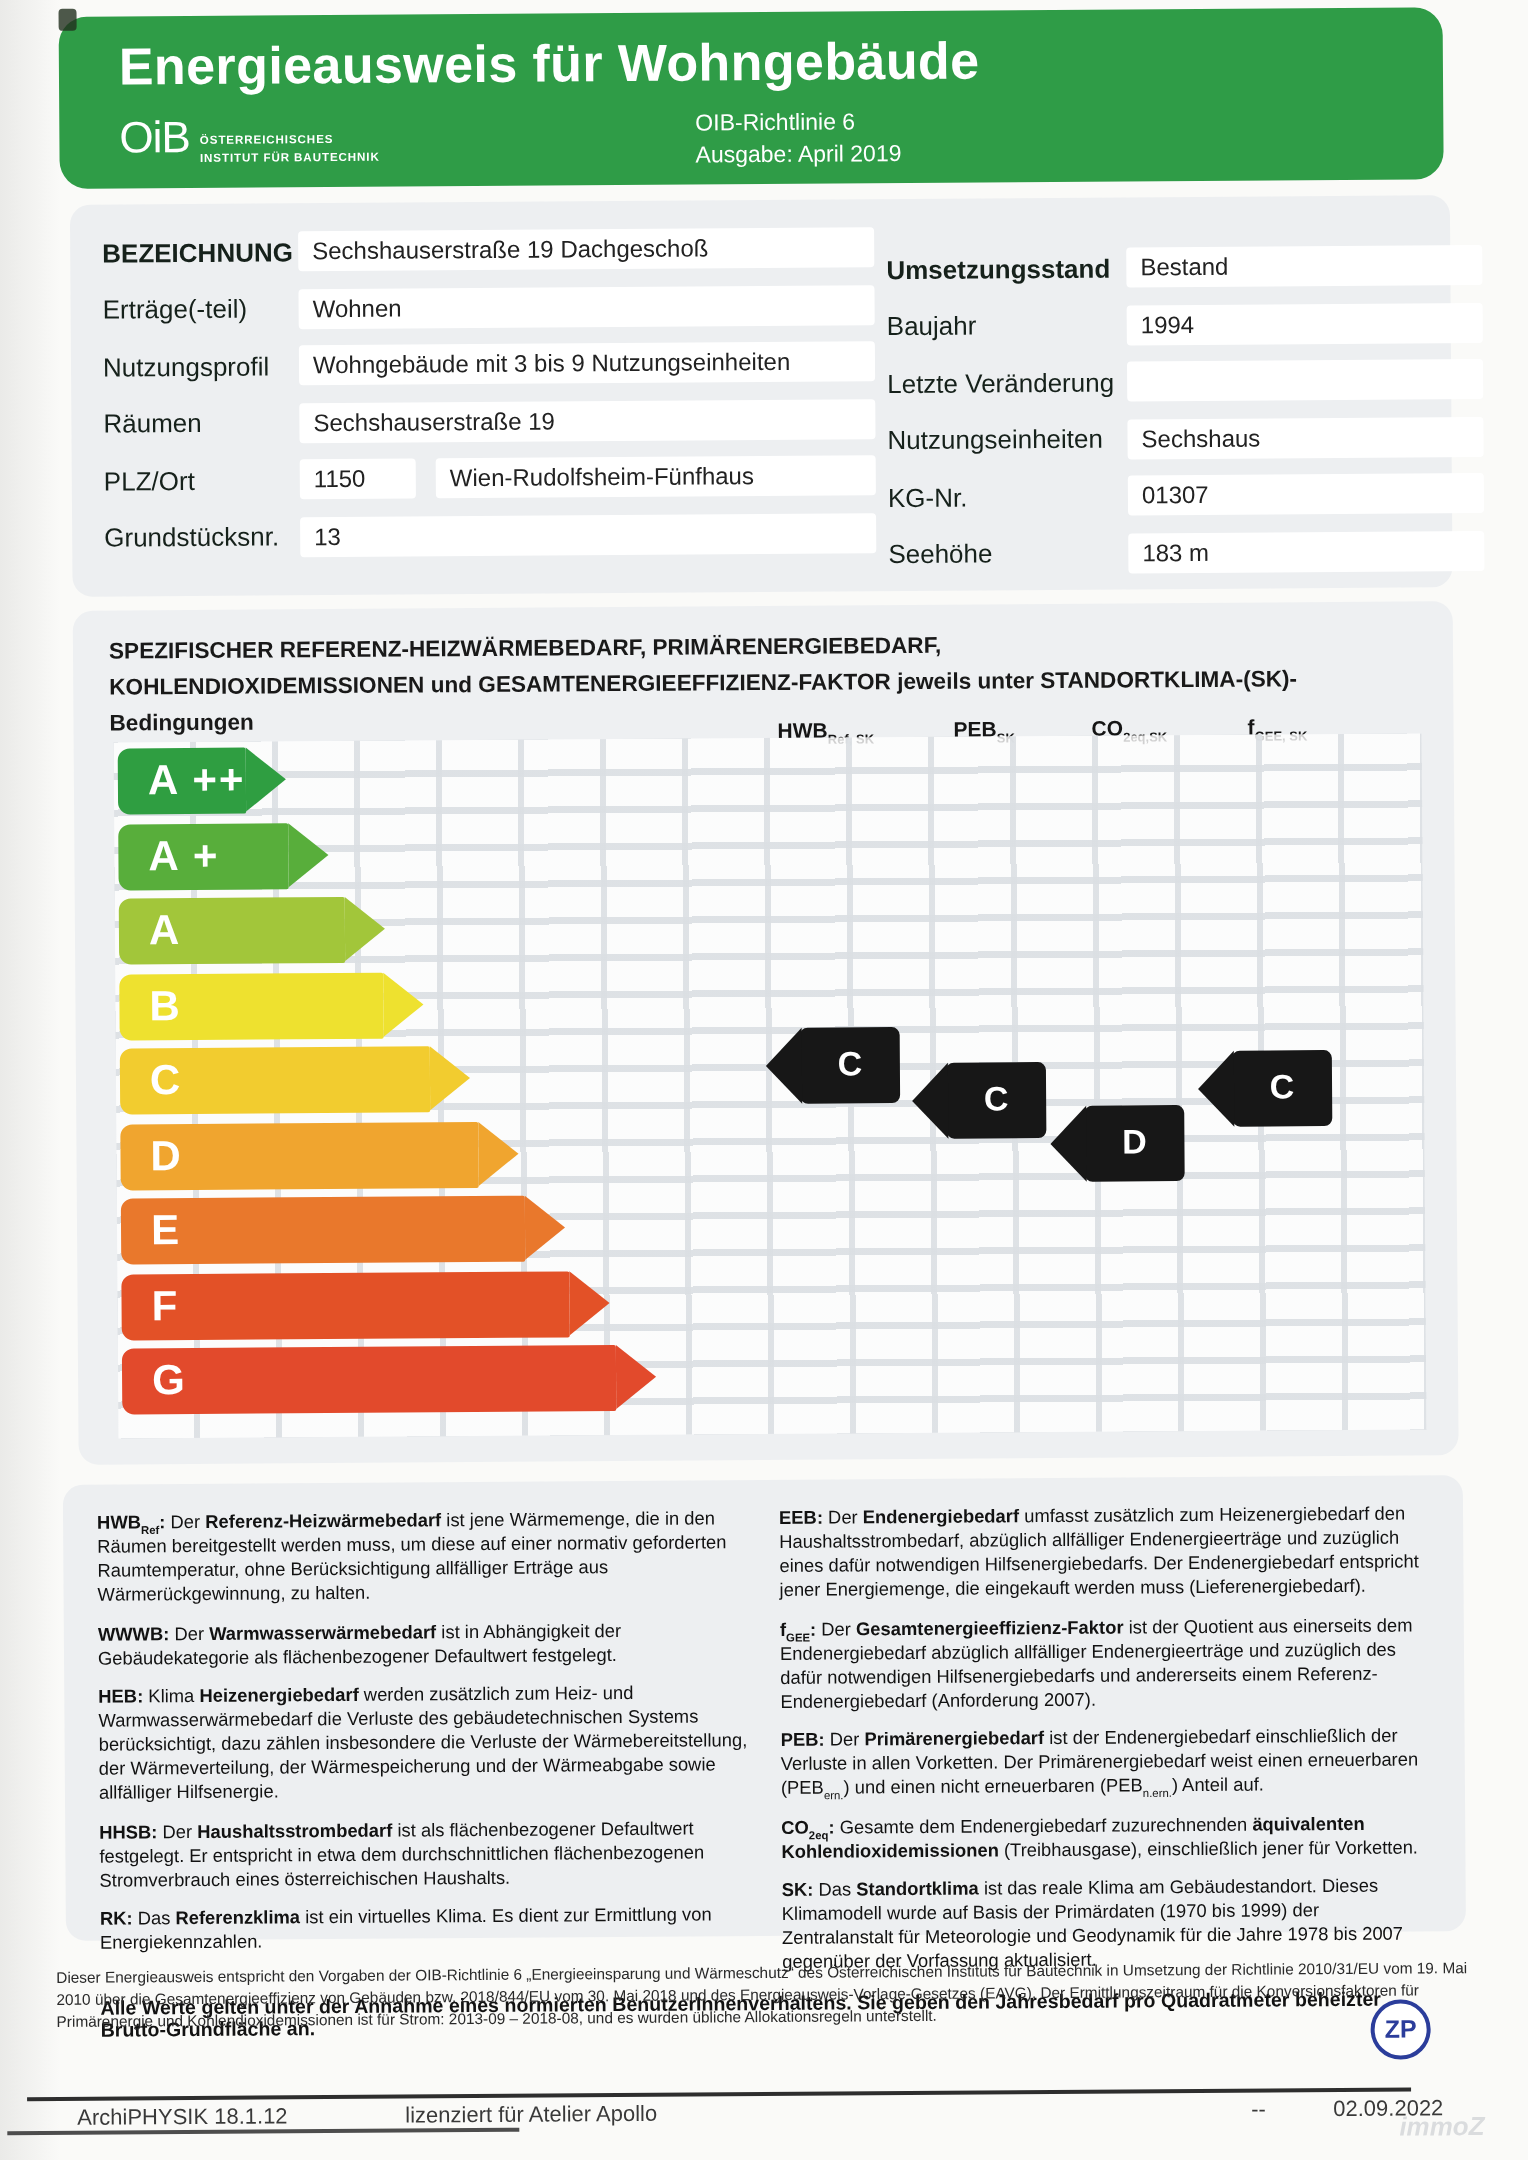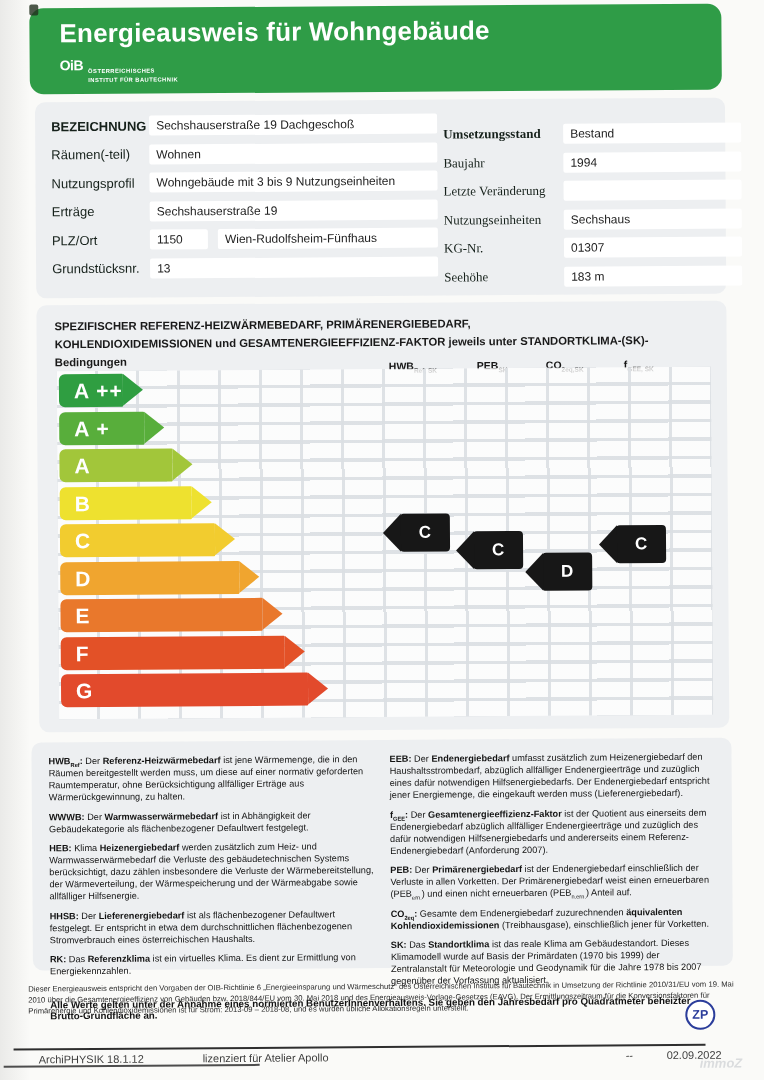--- a/index.html
+++ b/index.html
@@ -8,33 +8,33 @@
   .page::before{content:"";position:absolute;left:0;top:0;width:30px;height:100%;
     background:linear-gradient(90deg,#eaeae8,#fafaf8);z-index:0;}
   .sheet{position:absolute;left:0;top:0;width:764px;height:1080px;transform:rotate(-0.4deg);transform-origin:50% 50%;}
   .b{font-weight:700;}
   sub{font-size:0.62em;line-height:0;}
 
   
   .hdr{position:absolute;left:33px;top:6px;width:692px;height:86px;background:#2f9c47;border-radius:14px;color:#fff;}
   .hdr-title{position:absolute;left:30px;top:10px;font-size:26px;font-weight:700;letter-spacing:.2px;}
   .logo{position:absolute;left:30px;top:51px;display:flex;align-items:flex-start;gap:5px;}
-  .logo-main{font-size:14px;font-weight:700;line-height:.9;letter-spacing:-.5px;}
+  .logo-main{font-size:22px;font-weight:400;line-height:.9;letter-spacing:-.5px;}
   .logo-org{font-size:5.8px;letter-spacing:.45px;margin-top:8px;line-height:1.5;font-weight:600;}
   .richtlinie{position:absolute;left:318px;top:48px;font-size:11.5px;line-height:1.4;}
   .corner-mark{position:absolute;left:0px;top:-4px;width:9px;height:11px;background:#22301e;border-radius:2px;opacity:.8;}
 
   
   .info{position:absolute;left:38px;top:100px;width:690px;height:196px;background:#edeff1;border-radius:10px;
     padding:12px 16px;box-sizing:border-box;display:flex;}
   .icol-l{width:386px;flex-shrink:0;}
   .icol-r{flex:1;padding-top:11px;padding-left:6px;}
   .irow{display:flex;align-items:center;height:24px;margin-bottom:4.5px;}
   .ilabel{width:98px;font-size:13px;flex-shrink:0;color:#16211b;}
-  .icol-r .ilabel{width:120px;font-family:Liberation Serif, serif;}
+  .icol-r .ilabel{width:120px;}
   .lbl-bold{font-weight:700;}
   .ibox{background:#fff;border-radius:2px;height:20px;line-height:20px;padding:0 7px;font-size:12px;
     box-sizing:border-box;white-space:nowrap;overflow:hidden;color:#222;}
   .ibox.wide{flex:1;}
   .ibox.narrow{width:58px;flex-shrink:0;}
   .ibox.second{flex:1;margin-left:10px;}
   .icol-r .ibox{width:178px;flex:none;}
 
   
   .chart{position:absolute;left:38px;top:303px;width:690px;height:427px;background:#eef0f2;border-radius:10px;}
@@ -92,38 +92,42 @@
   <div class="hdr">
     <div class="corner-mark"></div>
     <div class="hdr-title">Energieausweis für Wohngebäude</div>
     <div class="logo">
       <span class="logo-main">OiB</span>
       <span class="logo-org">
         <span>ÖSTERREICHISCHES</span><br>
         <span>INSTITUT FÜR BAUTECHNIK</span>
       </span>
     </div>
+    <div class="richtlinie">
+      <span>OIB-Richtlinie 6</span><br>
+      <span>Ausgabe: April 2019</span>
+    </div>
   </div>
 
   <div class="info">
     <div class="icol-l">
       <div class="irow">
         <span class="ilabel lbl-bold">BEZEICHNUNG</span>
         <span class="ibox wide">Sechshauserstraße 19 Dachgeschoß</span>
       </div>
       <div class="irow">
-        <span class="ilabel">Räumen(-teil)</span>
+        <span class="ilabel">Erträge(-teil)</span>
         <span class="ibox wide">Wohnen</span>
       </div>
       <div class="irow">
         <span class="ilabel">Nutzungsprofil</span>
         <span class="ibox wide">Wohngebäude mit 3 bis 9 Nutzungseinheiten</span>
       </div>
       <div class="irow">
-        <span class="ilabel">Erträge</span>
+        <span class="ilabel">Räumen</span>
         <span class="ibox wide">Sechshauserstraße 19</span>
       </div>
       <div class="irow">
         <span class="ilabel">PLZ/Ort</span>
         <span class="ibox narrow">1150</span>
         <span class="ibox second">Wien-Rudolfsheim-Fünfhaus</span>
       </div>
       <div class="irow">
         <span class="ilabel">Grundstücksnr.</span>
         <span class="ibox wide">13</span>
@@ -230,21 +234,21 @@
           <span class="rgrade">C</span>
         </div>
   </div>
 
   <div class="defs">
     <div class="dcols">
       <div class="dcol">
         <p><span class="b">HWB</span><sub class="b">Ref</sub><span class="b">:</span><span> Der </span><span class="b">Referenz-Heizwärmebedarf</span><span> ist jene Wärmemenge, die in den Räumen bereitgestellt werden muss, um diese auf einer normativ geforderten Raumtemperatur, ohne Berücksichtigung allfälliger Erträge aus Wärmerückgewinnung, zu halten.</span></p>
         <p><span class="b">WWWB:</span><span> Der </span><span class="b">Warmwasserwärmebedarf</span><span> ist in Abhängigkeit der Gebäudekategorie als flächenbezogener Defaultwert festgelegt.</span></p>
         <p><span class="b">HEB:</span><span> Klima </span><span class="b">Heizenergiebedarf</span><span> werden zusätzlich zum Heiz- und Warmwasserwärmebedarf die Verluste des gebäudetechnischen Systems berücksichtigt, dazu zählen insbesondere die Verluste der Wärmebereitstellung, der Wärmeverteilung, der Wärmespeicherung und der Wärmeabgabe sowie allfälliger Hilfsenergie.</span></p>
-        <p><span class="b">HHSB:</span><span> Der </span><span class="b">Lieferenergiebedarf</span><span> ist als flächenbezogener Defaultwert festgelegt. Er entspricht in etwa dem durchschnittlichen flächenbezogenen Stromverbrauch eines österreichischen Haushalts.</span></p>
+        <p><span class="b">HHSB:</span><span> Der </span><span class="b">Haushaltsstrombedarf</span><span> ist als flächenbezogener Defaultwert festgelegt. Er entspricht in etwa dem durchschnittlichen flächenbezogenen Stromverbrauch eines österreichischen Haushalts.</span></p>
         <p><span class="b">RK:</span><span> Das </span><span class="b">Referenzklima</span><span> ist ein virtuelles Klima. Es dient zur Ermittlung von Energiekennzahlen.</span></p>
       </div>
       <div class="dcol">
         <p><span class="b">EEB:</span><span> Der </span><span class="b">Endenergiebedarf</span><span> umfasst zusätzlich zum Heizenergiebedarf den Haushaltsstrombedarf, abzüglich allfälliger Endenergieerträge und zuzüglich eines dafür notwendigen Hilfsenergiebedarfs. Der Endenergiebedarf entspricht jener Energiemenge, die eingekauft werden muss (Lieferenergiebedarf).</span></p>
         <p><span class="b">f</span><sub class="b">GEE</sub><span class="b">:</span><span> Der </span><span class="b">Gesamtenergieeffizienz-Faktor</span><span> ist der Quotient aus einerseits dem Endenergiebedarf abzüglich allfälliger Endenergieerträge und zuzüglich des dafür notwendigen Hilfsenergiebedarfs und andererseits einem Referenz-Endenergiebedarf (Anforderung 2007).</span></p>
         <p><span class="b">PEB:</span><span> Der </span><span class="b">Primärenergiebedarf</span><span> ist der Endenergiebedarf einschließlich der Verluste in allen Vorketten. Der Primärenergiebedarf weist einen erneuerbaren (PEB</span><sub>ern.</sub><span>) und einen nicht erneuerbaren (PEB</span><sub>n.ern.</sub><span>) Anteil auf.</span></p>
         <p><span class="b">CO</span><sub class="b">2eq</sub><span class="b">:</span><span> Gesamte dem Endenergiebedarf zuzurechnenden </span><span class="b">äquivalenten Kohlendioxidemissionen</span><span> (Treibhausgase), einschließlich jener für Vorketten.</span></p>
         <p><span class="b">SK:</span><span> Das </span><span class="b">Standortklima</span><span> ist das reale Klima am Gebäudestandort. Dieses Klimamodell wurde auf Basis der Primärdaten (1970 bis 1999) der Zentralanstalt für Meteorologie und Geodynamik für die Jahre 1978 bis 2007 gegenüber der Vorfassung aktualisiert.</span></p>
       </div>
     </div>

